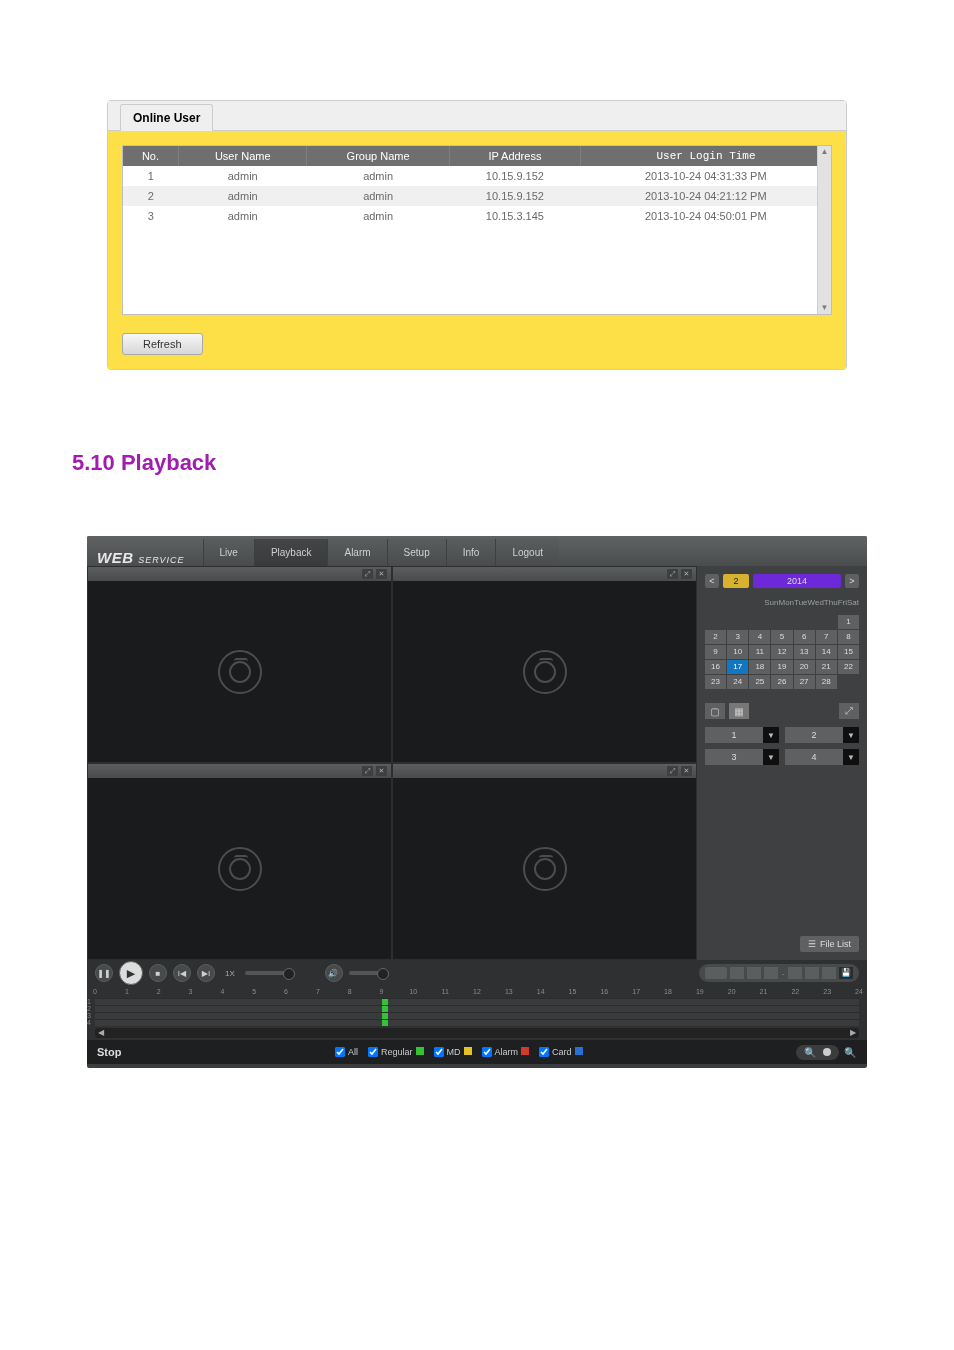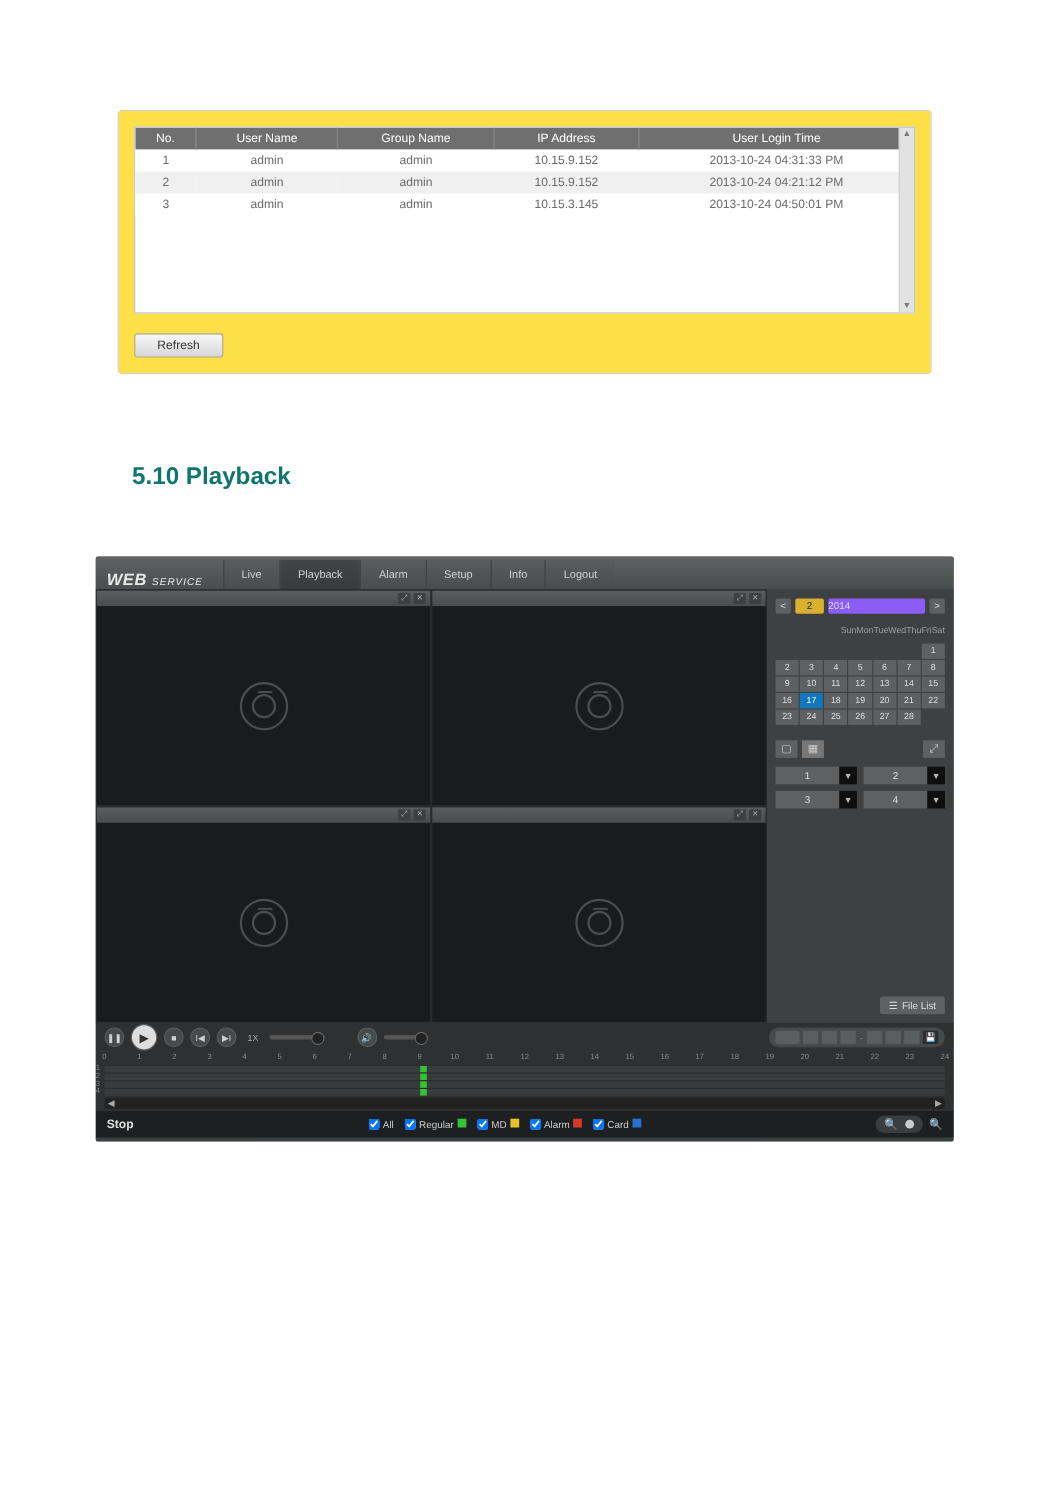--- a/index.html
+++ b/index.html
@@ -48,21 +48,21 @@
       font-size: 11px;
     }
     .online-user-table th {
       background: #6f6f6f;
       color: #fff;
       font-weight: normal;
       padding: 4px 6px;
       border-right: 1px solid #7f7f7f;
       text-align: center;
     }
-    .online-user-table th:last-child { border-right: none; }
+    .online-user-table th:last-child { border-right: none; font-family: Liberation Mono, monospace; }
     .online-user-table td {
       padding: 4px 6px;
       text-align: center;
       color: #6a6a6a;
     }
     .online-user-table tr.data-row:nth-child(odd) td { background: #fff; }
     .online-user-table tr.data-row:nth-child(even) td { background: #f0f0f0; }
     .table-scroll-wrap {
       border: 1px solid #bfbfbf;
       height: 170px;
@@ -95,22 +95,22 @@
       border-radius: 3px;
       color:#333;
       cursor:pointer;
     }
 
     
     .section-heading {
       font-family: Arial, sans-serif;
       font-size: 22px;
       font-weight: bold;
-      margin: 0 0 60px 120px;
-      color: #0f766e;
+      margin: 0 0 60px 72px;
+      color: #a21caf;
     }
 
     
     .playback-panel {
       width: 780px;
       height: 532px;
       margin: 0 auto;
       background: #3a3e3f;
       color: #bdbdbd;
       font-size: 10px;
@@ -230,22 +230,23 @@
       flex:0 0 26px;
       background:#d8b12e;
       color:#222;
       text-align:center;
       font-size:9px;
       padding:2px 0;
       border-radius:2px;
     }
     .cal-year {
       flex:1;
-      background:#8b5cf6;
+      background:#6d28d9;
       color:#ddd;
+      text-align:center;
       font-size:9px;
       padding:2px 0;
       border-radius:2px;
     }
     .cal-dow {
       display:flex;
       font-size:8px;
       color:#9aa0a2;
       justify-content: flex-end;
       padding-top:2px;
@@ -424,20 +425,23 @@
     }
     .zoom-pill .mag { color:#bbb; font-size:10px;}
     .zoom-pill .dot { width:8px; height:8px; border-radius:50%; background:#ccc;}
     .zoom-end { color:#999; font-size:10px;}
 
   </style>
 </head>
 <body>
 
 <div class="online-user-panel">
+  <div class="online-user-tab-row">
+    <div class="online-user-tab">Online User</div>
+  </div>
   <div class="online-user-body">
     <div class="table-scroll-wrap">
       <table class="online-user-table">
         <thead>
           <tr>
             <th>No.</th>
             <th>User Name</th>
             <th>Group Name</th>
             <th>IP Address</th>
             <th>User Login Time</th>

